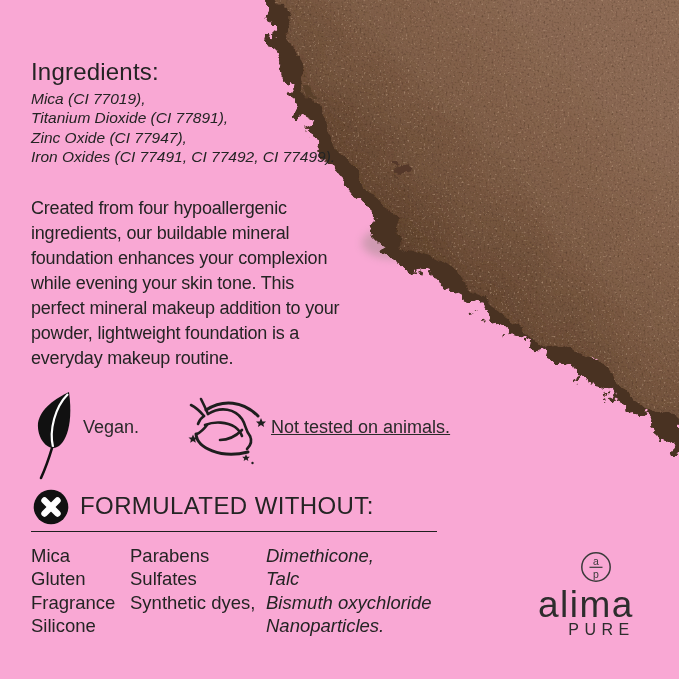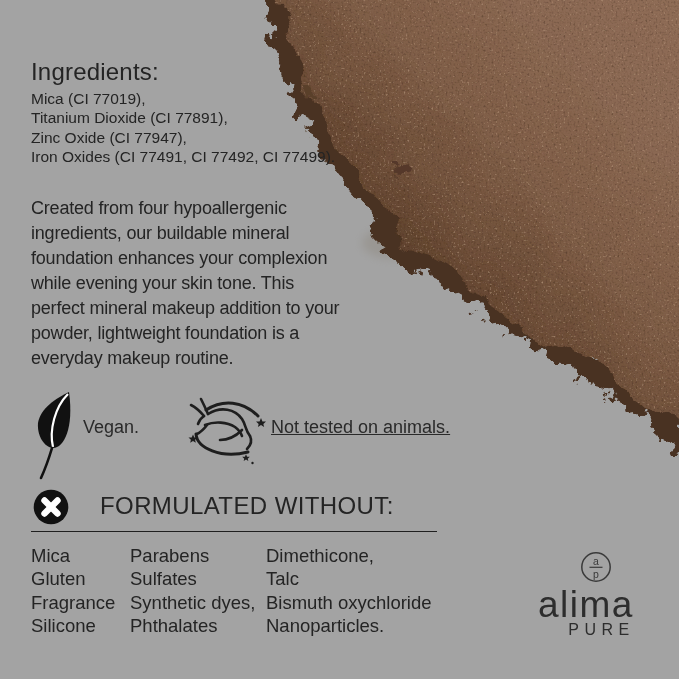--- a/index.html
+++ b/index.html
@@ -1,17 +1,17 @@
 <!DOCTYPE html>
 <html><head>
 <meta charset="utf-8">
 <style>
   html,body{margin:0;padding:0;background:#fff;}
   .canvas{
-    position:relative;width:679px;height:679px;background:#a3a3a3;
+    position:relative;width:679px;height:679px;background:#f9a8d4;
     font-family:"Liberation Sans", sans-serif;color:#242424;overflow:hidden;
   }
   .abs{position:absolute;}
   .ing-heading{font-size:24px;letter-spacing:0.2px;white-space:nowrap;}
   .ing-line{font-size:15.5px;line-height:19.3px;white-space:nowrap;}
   .desc-line{font-size:18px;line-height:25px;letter-spacing:-0.2px;white-space:nowrap;}
   .badge-label{font-size:18px;color:#2a2a2a;white-space:nowrap;}
   .fw-heading{font-size:24px;letter-spacing:0.4px;white-space:nowrap;}
   .fw-rule{border-top:1.6px solid #1f1f1f;height:0;}
   .fw-item{font-size:18.5px;line-height:23.4px;white-space:nowrap;}
@@ -73,21 +73,21 @@
              C354,178 374,198 398,214 C391,226 388,238 398,247
              C418,256 436,262 456,276 C478,292 502,310 530,327
              C562,346 600,372 634,392 C652,403 666,420 679,442
              L710,460 L710,-24 Z" fill="url(#pg)" filter="url(#fMain)"></path>
 
     <ellipse cx="399" cy="170" rx="8" ry="5" fill="#54392a" filter="url(#fEdge)"></ellipse>
     <circle cx="310" cy="92" r="3.5" fill="#5a3f2c" filter="url(#fEdge)"></circle>
   </svg>
 
   <div class="abs ing-heading" style="left:31px;top:58px;">Ingredients:</div>
-  <div class="abs" style="left:31px;top:89px;">
+  <div class="abs" style="left:31px;top:89px;font-style:italic;">
     <div class="ing-line">Mica (CI 77019),</div>
     <div class="ing-line">Titanium Dioxide (CI 77891),</div>
     <div class="ing-line">Zinc Oxide (CI 77947),</div>
     <div class="ing-line">Iron Oxides (CI 77491, CI 77492, CI 77499).</div>
   </div>
 
   <div class="abs" style="left:31px;top:196px;">
     <div class="desc-line">Created from four hypoallergenic</div>
     <div class="desc-line">ingredients, our buildable mineral</div>
     <div class="desc-line">foundation enhances your complexion</div>
@@ -129,36 +129,35 @@
   </svg>
   <div class="abs badge-label" style="left:271px;top:417px;text-decoration:underline;">Not tested on animals.</div>
 
   <svg class="abs" style="left:33px;top:489px;" width="36" height="36" viewBox="0 0 36 36" aria-hidden="true">
     <circle cx="18" cy="18" r="17.3" fill="#111"></circle>
     <g stroke="#ffffff" stroke-width="6.4" stroke-linecap="round">
       <line x1="11.5" y1="11.5" x2="24.5" y2="24.5"></line>
       <line x1="24.5" y1="11.5" x2="11.5" y2="24.5"></line>
     </g>
   </svg>
-  <div class="abs fw-heading" style="left:80px;top:492px;margin-left:20px;">FORMULATED WITHOUT:</div>
+  <div class="abs fw-heading" style="left:80px;top:492px;">FORMULATED WITHOUT:</div>
   <div class="abs fw-rule" style="left:31px;top:531px;width:406px;"></div>
 
   <div class="abs" style="left:31px;top:544px;">
     <div class="fw-item">Mica</div>
     <div class="fw-item">Gluten</div>
     <div class="fw-item">Fragrance</div>
     <div class="fw-item">Silicone</div>
   </div>
   <div class="abs" style="left:130px;top:544px;">
     <div class="fw-item">Parabens</div>
     <div class="fw-item">Sulfates</div>
     <div class="fw-item">Synthetic dyes,</div>
-    <div class="fw-item">Phthalates</div>
   </div>
-  <div class="abs" style="left:266px;top:544px;">
+  <div class="abs" style="left:266px;top:544px;font-style:italic;">
     <div class="fw-item">Dimethicone,</div>
     <div class="fw-item">Talc</div>
     <div class="fw-item">Bismuth oxychloride</div>
     <div class="fw-item">Nanoparticles.</div>
   </div>
 
   <svg class="abs" style="left:579px;top:550px;" width="34" height="34" viewBox="0 0 34 34" aria-hidden="true">
     <circle cx="17" cy="17" r="14.2" fill="none" stroke="#3a3a3a" stroke-width="1.5"></circle>
     <line x1="10.5" y1="17.3" x2="23.5" y2="17.3" stroke="#3a3a3a" stroke-width="1.2"></line>
     <text x="17" y="15" font-size="10.5" text-anchor="middle" fill="#3a3a3a" font-family="Liberation Sans, sans-serif">a</text>

